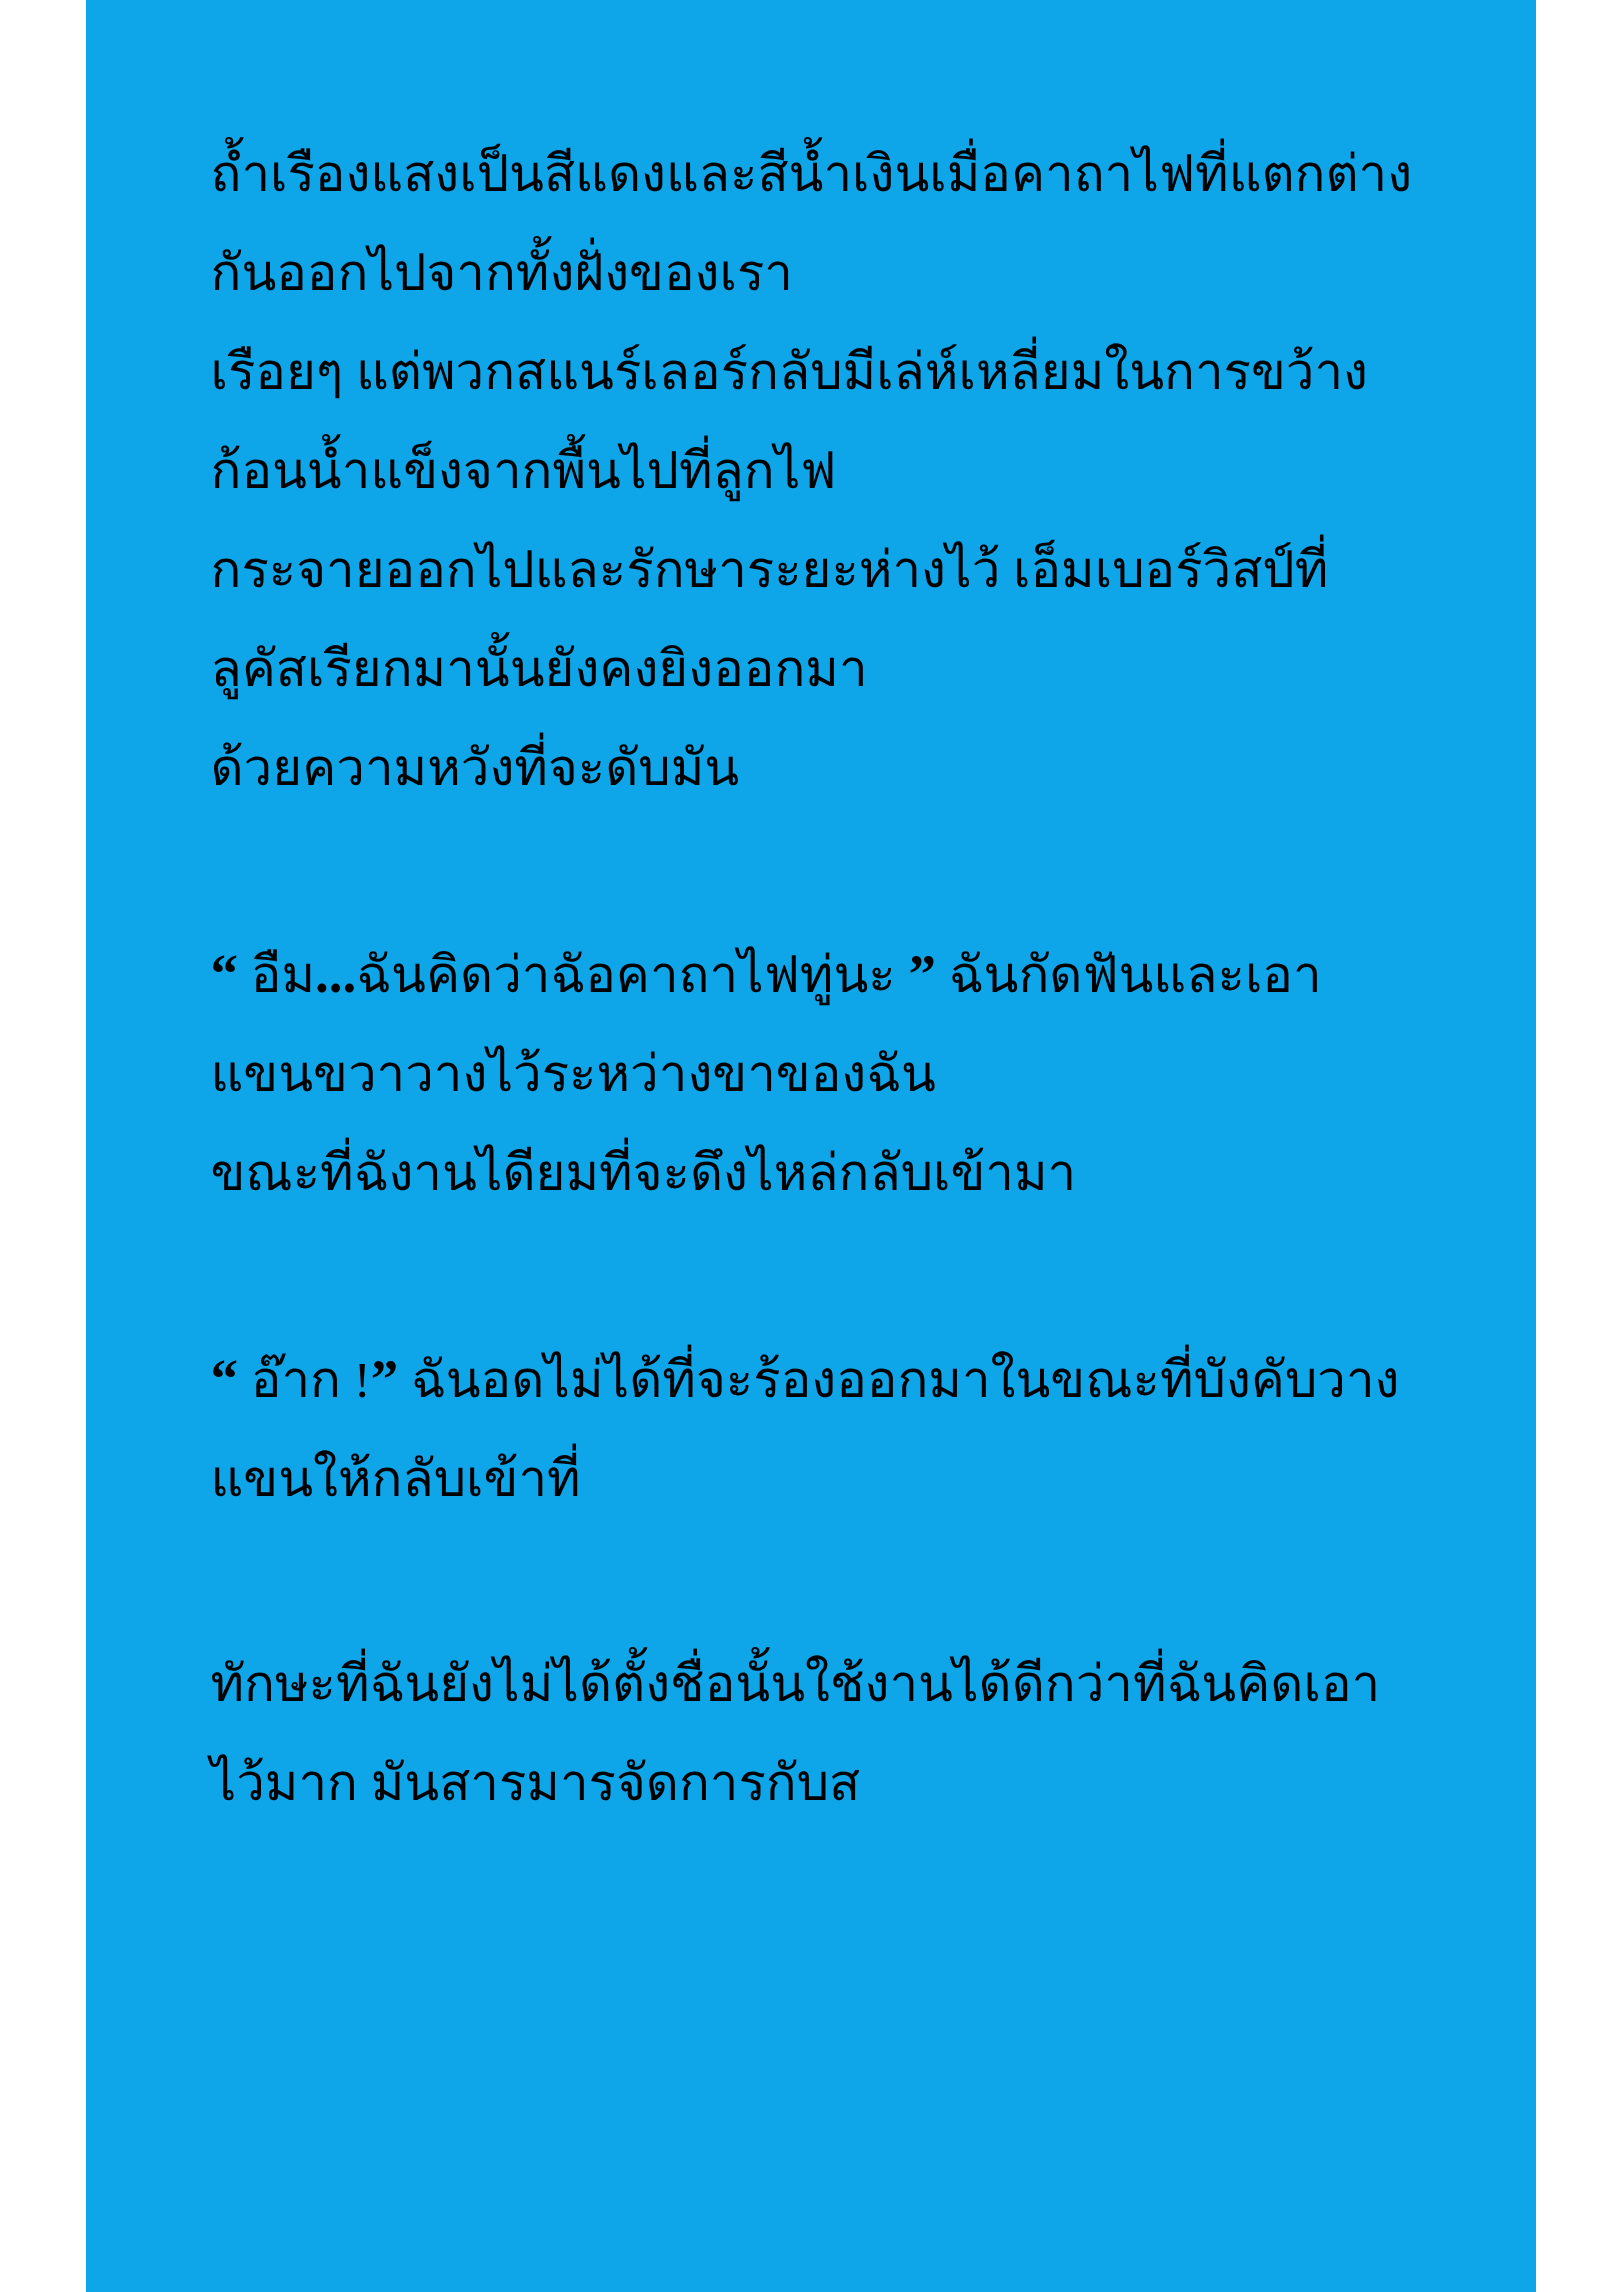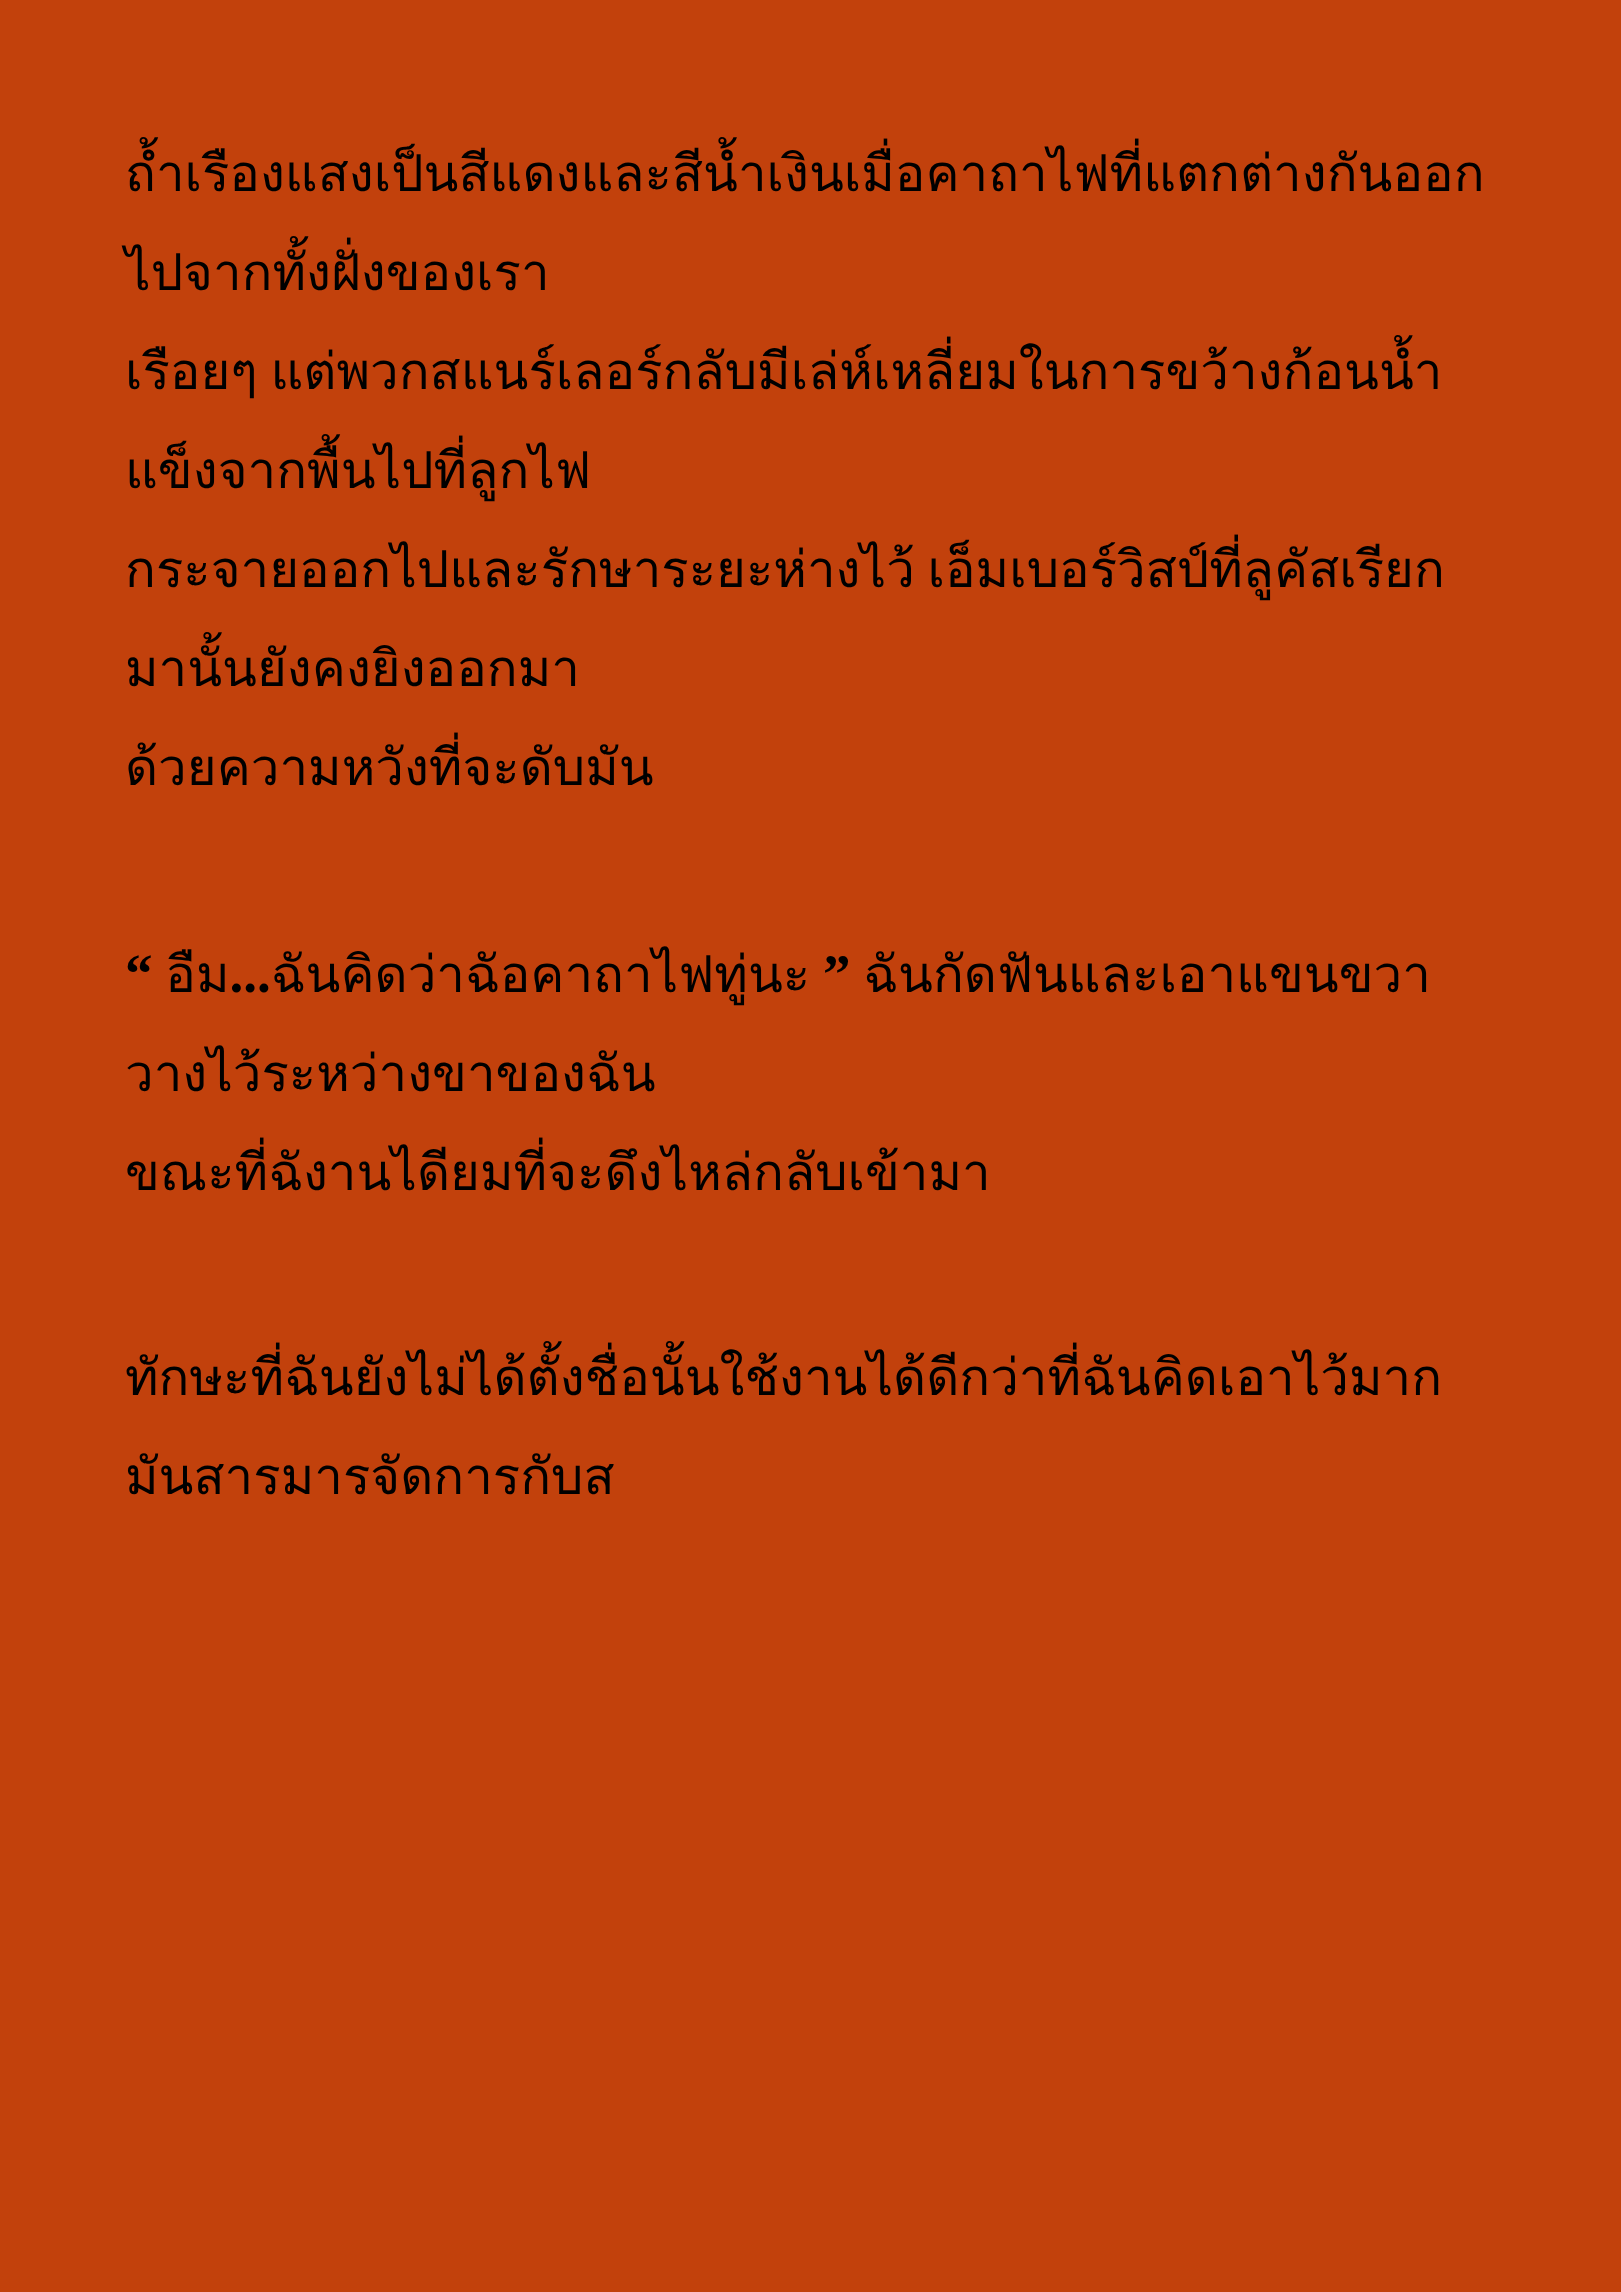--- a/index.html
+++ b/index.html
@@ -2,24 +2,24 @@
 <html lang="th"><head>
 <meta charset="utf-8">
 <style>
   html, body {
     margin: 0;
     padding: 0;
     background: #ffffff;
   }
   .page {
     position: relative;
-    width: 1621px;
+    width: 1450px;
     height: 2293px;
     margin: 0 auto;
-    background: #c2410c;
+    background: #0ea5e9;
     overflow: hidden;
     box-sizing: border-box;
     padding: 125px 118px 0 125px;
   }
   .doc-body {
     width: 100%;
     color: #000000;
     font-family: "Liberation Serif", "DejaVu Serif", serif;
     font-size: 51px;
     line-height: 99px;
@@ -49,17 +49,20 @@
         <span class="line"><span class="run-normal">ถ้ำเรืองแสงเป็นสีแดงและสีน้ำเงินเมื่อคาถาไฟที่แตกต่างกันออกไปจากทั้งฝั่งของเรา</span></span>
         <span class="line"><span class="run-normal">เรือยๆ แต่พวกสแนร์เลอร์กลับมีเล่ห์เหลี่ยมในการขว้างก้อนน้ำแข็งจากพื้นไปที่ลูกไฟ</span></span>
         <span class="line"><span class="run-normal">กระจายออกไปและรักษาระยะห่างไว้ เอ็มเบอร์วิสป์ที่ลูคัสเรียกมานั้นยังคงยิงออกมา</span></span>
         <span class="line"><span class="run-normal">ด้วยความหวังที่จะดับมัน</span></span>
       </p>
       <p class="para">
         <span class="line"><span class="run-accent">“</span><span class="run-normal"> อืม</span><span class="run-accent">...</span><span class="run-normal">ฉันคิดว่าฉัอคาถาไฟทู่นะ </span><span class="run-accent">”</span><span class="run-normal"> ฉันกัดฟันและเอาแขนขวาวางไว้ระหว่างขาของฉัน</span></span>
         <span class="line"><span class="run-normal">ขณะที่ฉังานไดียมที่จะดึงไหล่กลับเข้ามา</span></span>
       </p>
       <p class="para">
+        <span class="line"><span class="run-accent">“</span><span class="run-normal"> อ๊าก !</span><span class="run-accent">”</span><span class="run-normal"> ฉันอดไม่ได้ที่จะร้องออกมาในขณะที่บังคับวางแขนให้กลับเข้าที่</span></span>
+      </p>
+      <p class="para">
         <span class="line"><span class="run-normal">ทักษะที่ฉันยังไม่ได้ตั้งชื่อนั้นใช้งานได้ดีกว่าที่ฉันคิดเอาไว้มาก มันสารมารจัดการกับส</span></span>
       </p>
     </div>
 </div>
 
 
 </body></html>

